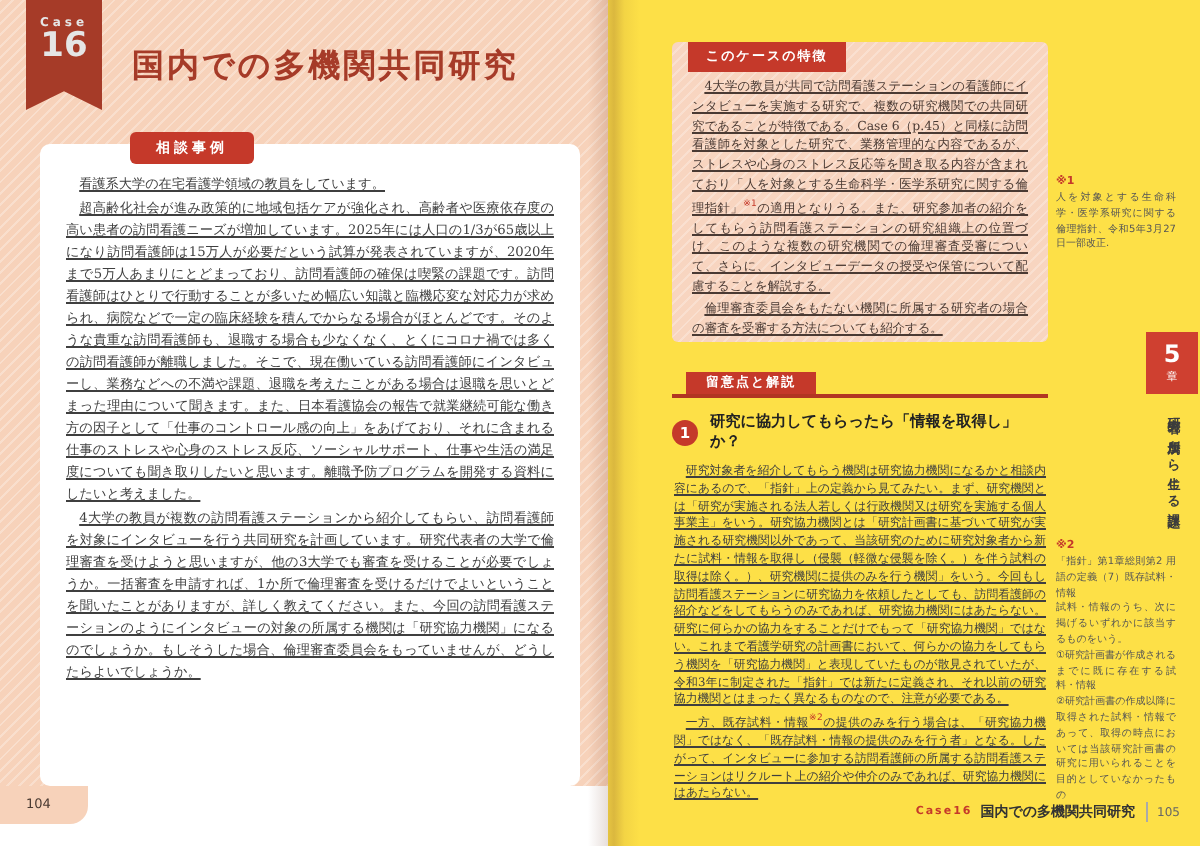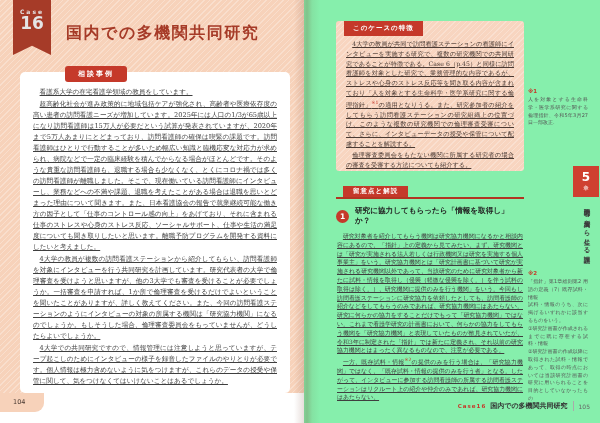--- a/index.html
+++ b/index.html
@@ -47,21 +47,21 @@
   .jp-body p {
     margin:1px; text-indent:1em; text-align:justify; color:#3f3f3f;text-decoration:underline;
   }
   .consult-card .jp-body p { font-size:6.6px; line-height:11px; }
   
   .spine {
     position:absolute; left:294px; top:0; width:26px; height:423px; pointer-events:none;
     background:linear-gradient(90deg, rgba(110,55,35,0) 0%, rgba(110,55,35,.16) 38%, rgba(110,55,35,.24) 50%, rgba(110,55,35,.07) 70%, rgba(110,55,35,0) 100%);
   }
   
-  .right-page { position:absolute; left:304px; top:0; width:296px; height:423px; background:#86efac; }
+  .right-page { position:absolute; left:304px; top:0; width:296px; height:423px; background:#fde047; }
   .feature-box {
     position:absolute; left:32px; top:21px; width:188px; height:150px;
     background-color:#f8d5c0; border-radius:3px; box-sizing:border-box;
     background-image:repeating-linear-gradient(135deg, rgba(255,255,255,.25) 0 1px, rgba(255,255,255,0) 1px 4px);
     padding:17px 9px 8px 9px;
   }
   .feature-tab {
     position:absolute; left:8px; top:0; background:#c5392a; color:#fff;
     font-size:6.5px; font-weight:bold; letter-spacing:1px; padding:3px 9px;
     font-family:"DejaVu Sans", sans-serif;
@@ -130,21 +130,20 @@
       <div class="ribbon-num">16</div>
     </div>
     <div class="page-title">国内での多機関共同研究</div>
 
     <div class="consult-card">
       <div class="consult-tab">相談事例</div>
       <div class="jp-body">
         <p>看護系大学の在宅看護学領域の教員をしています。</p>
         <p>超高齢化社会が進み政策的に地域包括ケアが強化され、高齢者や医療依存度の高い患者の訪問看護ニーズが増加しています。2025年には人口の1/3が65歳以上になり訪問看護師は15万人が必要だという試算が発表されていますが、2020年まで5万人あまりにとどまっており、訪問看護師の確保は喫緊の課題です。訪問看護師はひとりで行動することが多いため幅広い知識と臨機応変な対応力が求められ、病院などで一定の臨床経験を積んでからなる場合がほとんどです。そのような貴重な訪問看護師も、退職する場合も少なくなく、とくにコロナ禍では多くの訪問看護師が離職しました。そこで、現在働いている訪問看護師にインタビューし、業務などへの不満や課題、退職を考えたことがある場合は退職を思いとどまった理由について聞きます。また、日本看護協会の報告で就業継続可能な働き方の因子として「仕事のコントロール感の向上」をあげており、それに含まれる仕事のストレスや心身のストレス反応、ソーシャルサポート、仕事や生活の満足度についても聞き取りしたいと思います。離職予防プログラムを開発する資料にしたいと考えました。</p>
         <p>4大学の教員が複数の訪問看護ステーションから紹介してもらい、訪問看護師を対象にインタビューを行う共同研究を計画しています。研究代表者の大学で倫理審査を受けようと思いますが、他の3大学でも審査を受けることが必要でしょうか。一括審査を申請すれば、1か所で倫理審査を受けるだけでよいということを聞いたことがありますが、詳しく教えてください。また、今回の訪問看護ステーションのようにインタビューの対象の所属する機関は「研究協力機関」になるのでしょうか。もしそうした場合、倫理審査委員会をもっていませんが、どうしたらよいでしょうか。</p>
-        <p>4大学での共同研究ですので、情報管理には注意しようと思っていますが、テープ起こしのためにインタビューの様子を録音したファイルのやりとりが必要です。個人情報は極力含めないように気をつけますが、これらのデータの授受や保管に関して、気をつけなくてはいけないことはあるでしょうか。</p>
       </div>
     </div>
   </div>
 
   <div class="right-page">
 
     <div class="feature-box">
       <div class="feature-tab">このケースの特徴</div>
       <div class="jp-body">
         <p>4大学の教員が共同で訪問看護ステーションの看護師にインタビューを実施する研究で、複数の研究機関での共同研究であることが特徴である。Case 6（p.45）と同様に訪問看護師を対象とした研究で、業務管理的な内容であるが、ストレスや心身のストレス反応等を聞き取る内容が含まれており「人を対象とする生命科学・医学系研究に関する倫理指針」<sup class="ref">※1</sup>の適用となりうる。また、研究参加者の紹介をしてもらう訪問看護ステーションの研究組織上の位置づけ、このような複数の研究機関での倫理審査受審について、さらに、インタビューデータの授受や保管について配慮することを解説する。</p>

